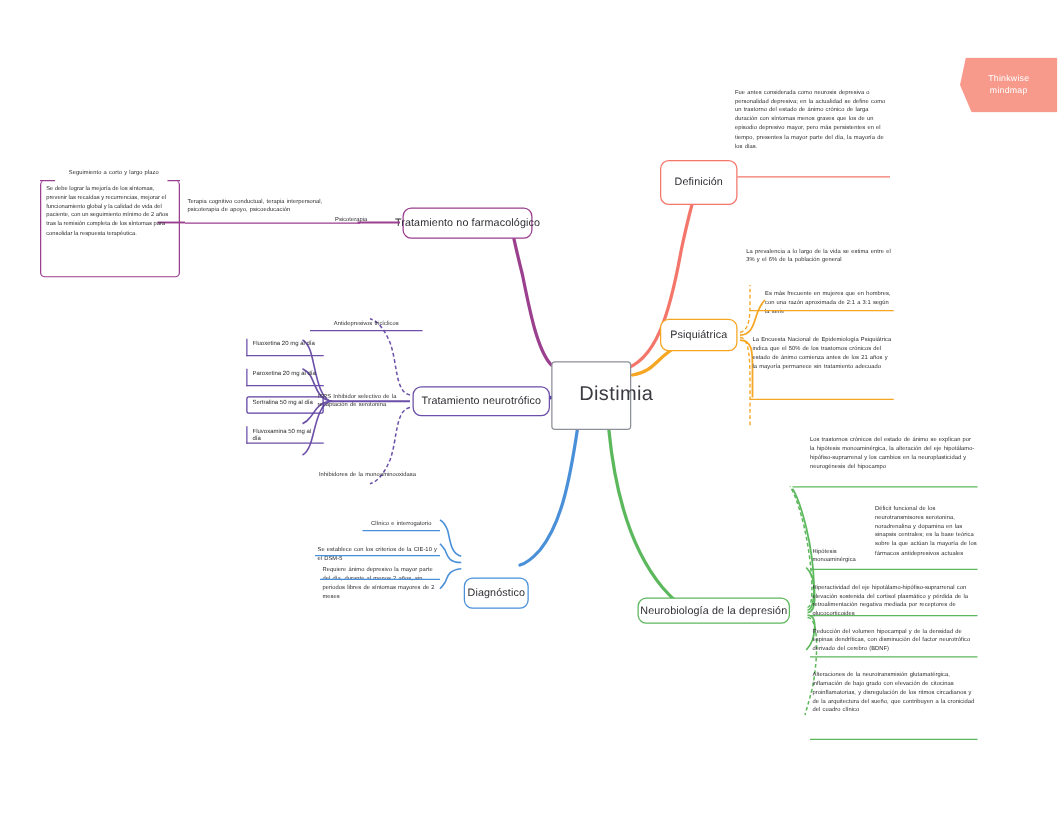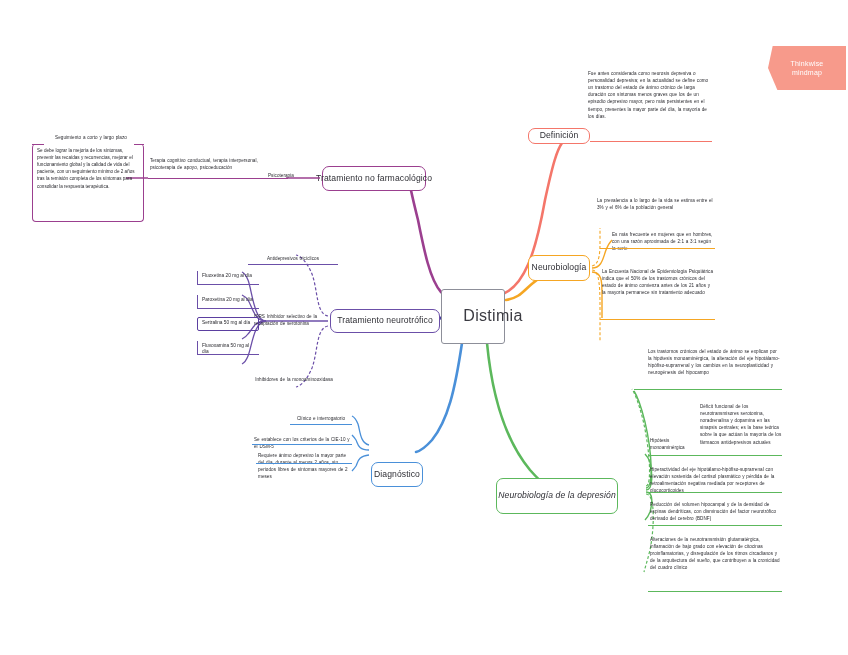--- a/index.html
+++ b/index.html
@@ -105,44 +105,44 @@
 
     <path d="M441,318 C 434,319 430,320 424,321" fill="none" stroke="#4a3f9e" stroke-width="3" stroke-linecap="round"></path>
 
     <path d="M441,292 C 430,280 424,250 418,220 C 412,196 410,186 409,180" fill="none" stroke="#9b3f8f" stroke-width="2.6" stroke-linecap="round"></path>
   </svg>
 
   <div class="node central" style="left:441px;top:289px;width:64px;height:55px;">
     <span>Distimia</span>
   </div>
 
-  <div class="node branch" style="left:528px;top:128px;width:62px;height:16px;border-color:#f4766a;">
+  <div class="node branch" style="left:528px;top:128px;width:62px;height:36px;border-color:#f4766a;">
     <span>Definición</span>
   </div>
   <div class="rule" style="left:590px;top:141px;width:122px;border-top-color:#f4766a;"></div>
   <div class="leaf" style="left:588px;top:70px;width:124px;">Fue antes considerada como neurosis depresiva o personalidad depresiva; en la actualidad se define como un trastorno del estado de ánimo crónico de larga duración con síntomas menos graves que los de un episodio depresivo mayor, pero más persistentes en el tiempo, presentes la mayor parte del día, la mayoría de los días.</div>
 
   <div class="node branch" style="left:528px;top:255px;width:62px;height:26px;border-color:#f5a623;">
-    <span>Neurobiología</span>
+    <span>Psiquiátrica</span>
   </div>
 
   <svg class="links" viewBox="0 0 848 655">
     <path d="M592,266 C 600,264 600,252 600,240 C 600,232 600,230 600,228" fill="none" stroke="#f5a623" stroke-width="1.1" stroke-dasharray="3 2"></path>
     <path d="M592,268 C 602,268 603,258 606,250 C 608,245 610,242 612,240" fill="none" stroke="#f5a623" stroke-width="1.4"></path>
     <path d="M592,272 C 602,272 602,282 602,294 C 602,305 602,312 602,318" fill="none" stroke="#f5a623" stroke-width="1.4"></path>
     <path d="M592,270 C 600,270 600,290 600,310 C 600,325 600,335 600,342" fill="none" stroke="#f5a623" stroke-width="1.1" stroke-dasharray="3 2"></path>
   </svg>
 
   <div class="leaf" style="left:597px;top:197px;width:118px;">La prevalencia a lo largo de la vida se estima entre el 3% y el 6% de la población general</div>
   <div class="leaf" style="left:612px;top:231px;width:103px;">Es más frecuente en mujeres que en hombres, con una razón aproximada de 2:1 a 3:1 según la serie</div>
   <div class="rule" style="left:600px;top:248px;width:115px;border-top-color:#f5a623;"></div>
   <div class="leaf" style="left:602px;top:268px;width:113px;">La Encuesta Nacional de Epidemiología Psiquiátrica indica que el 50% de los trastornos crónicos del estado de ánimo comienza antes de los 21 años y la mayoría permanece sin tratamiento adecuado</div>
   <div class="rule" style="left:600px;top:319px;width:115px;border-top-color:#f5a623;"></div>
 
-  <div class="node branch" style="left:496px;top:478px;width:122px;height:36px;border-color:#5cb85c;font-style:italic;">
+  <div class="node branch" style="left:510px;top:478px;width:122px;height:21px;border-color:#5cb85c;">
     <span>Neurobiología de la depresión</span>
   </div>
 
   <svg class="links" viewBox="0 0 848 655">
     <path d="M646,486 C 652,486 650,450 643,420 C 638,400 634,392 632,389" fill="none" stroke="#5cb85c" stroke-width="1.2" stroke-dasharray="3 2"></path>
     <path d="M646,488 C 654,488 652,452 645,422 C 640,402 636,394 634,391" fill="none" stroke="#5cb85c" stroke-width="1.4"></path>
     <path d="M646,490 C 654,490 652,470 650,462 C 648,457 646,455 645,454" fill="none" stroke="#5cb85c" stroke-width="1.4"></path>
     <path d="M646,492 C 654,492 652,505 650,512 C 648,517 646,519 645,520" fill="none" stroke="#5cb85c" stroke-width="1.4"></path>
     <path d="M646,494 C 656,494 654,530 650,550 C 647,562 645,568 644,572" fill="none" stroke="#5cb85c" stroke-width="1.2" stroke-dasharray="3 2"></path>
   </svg>

